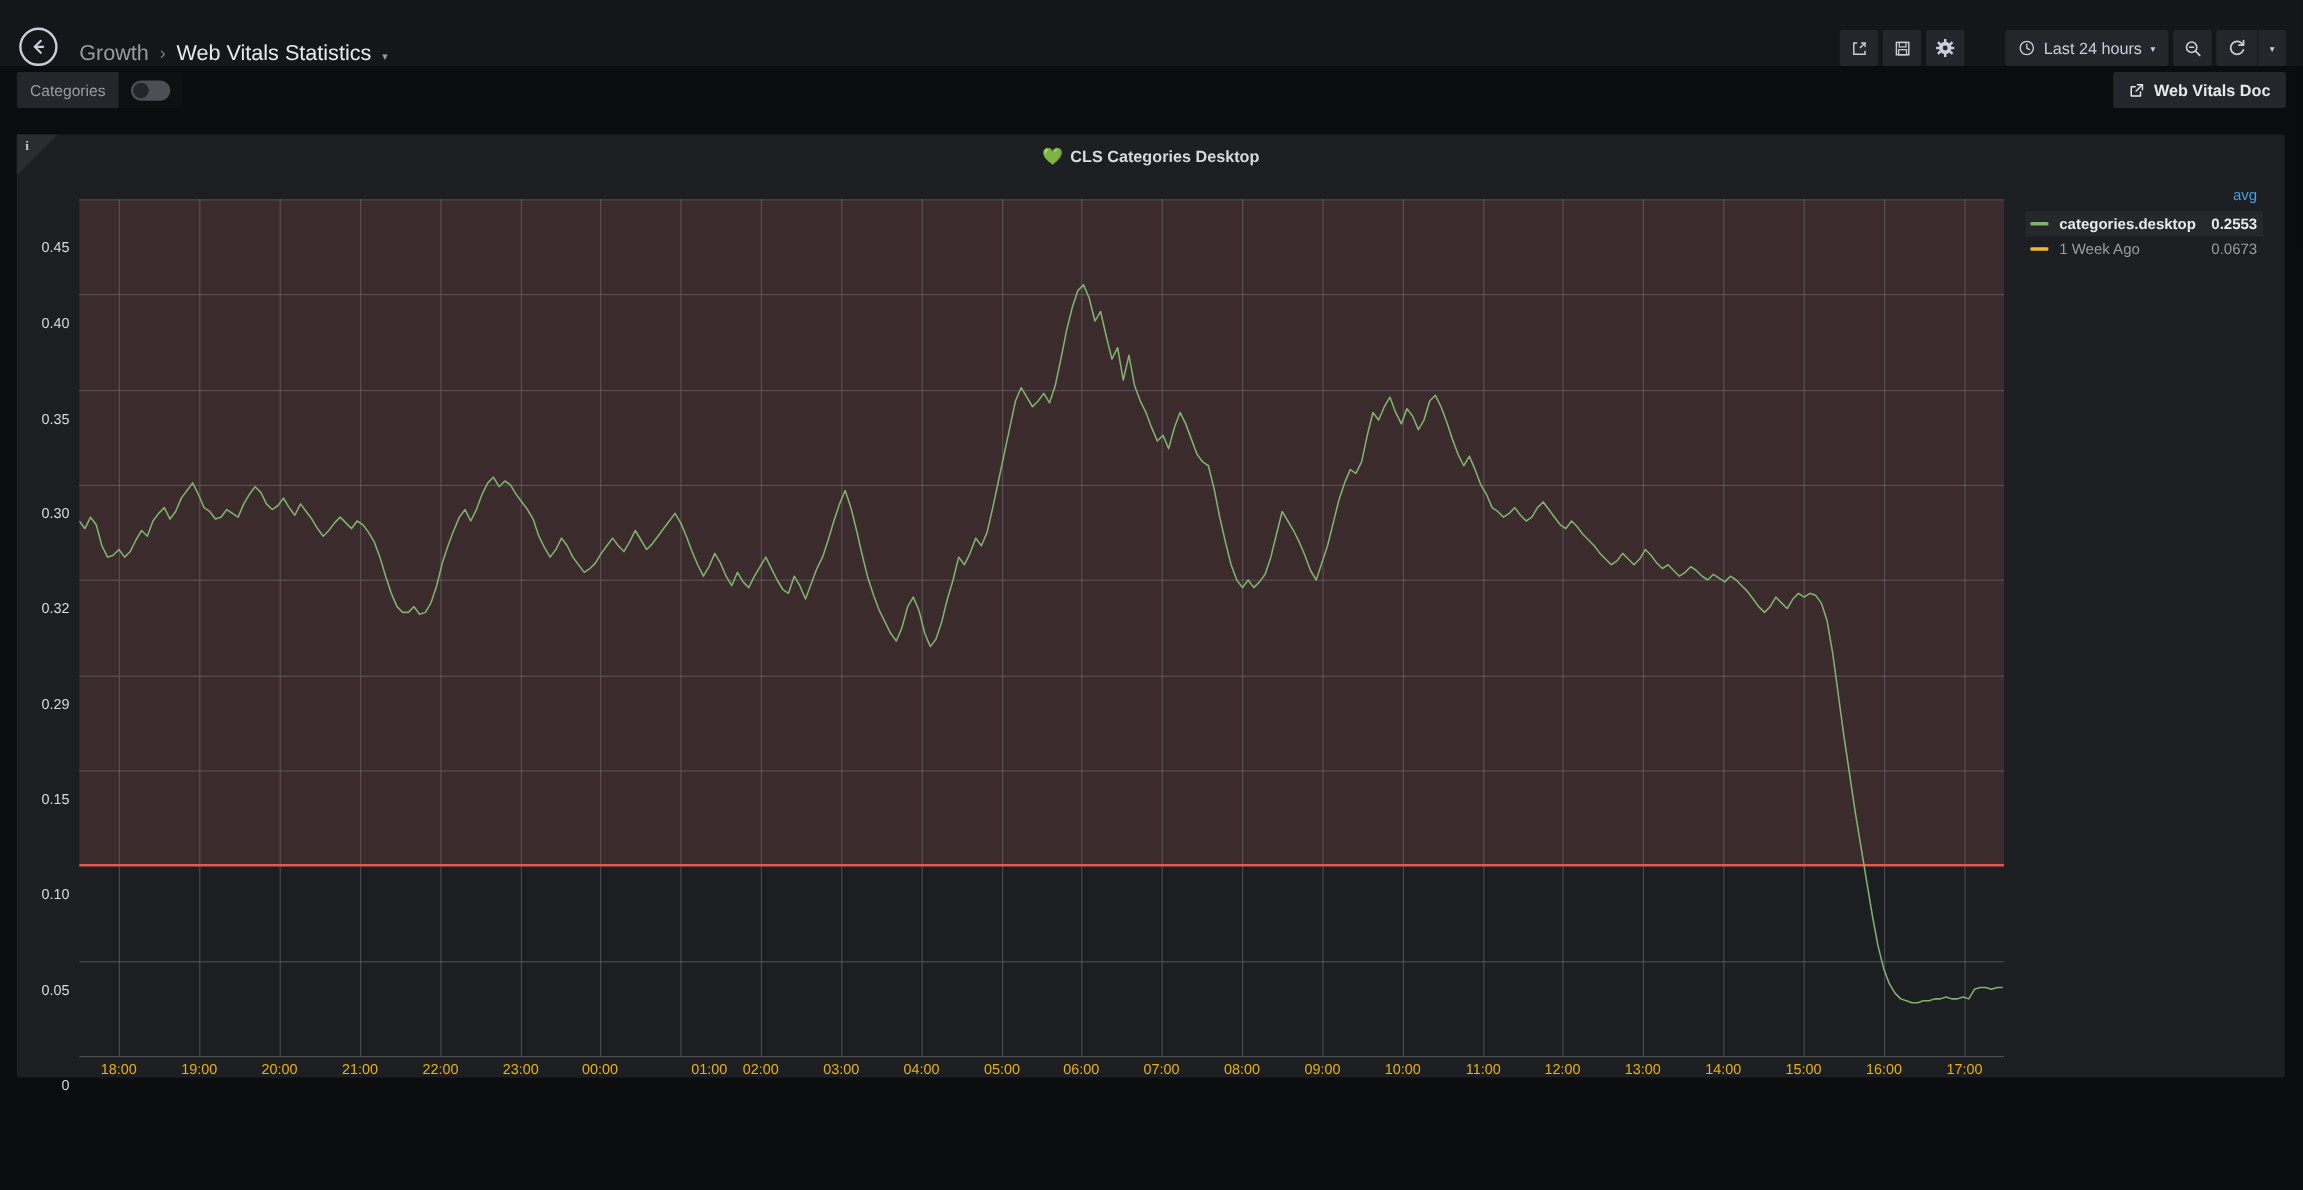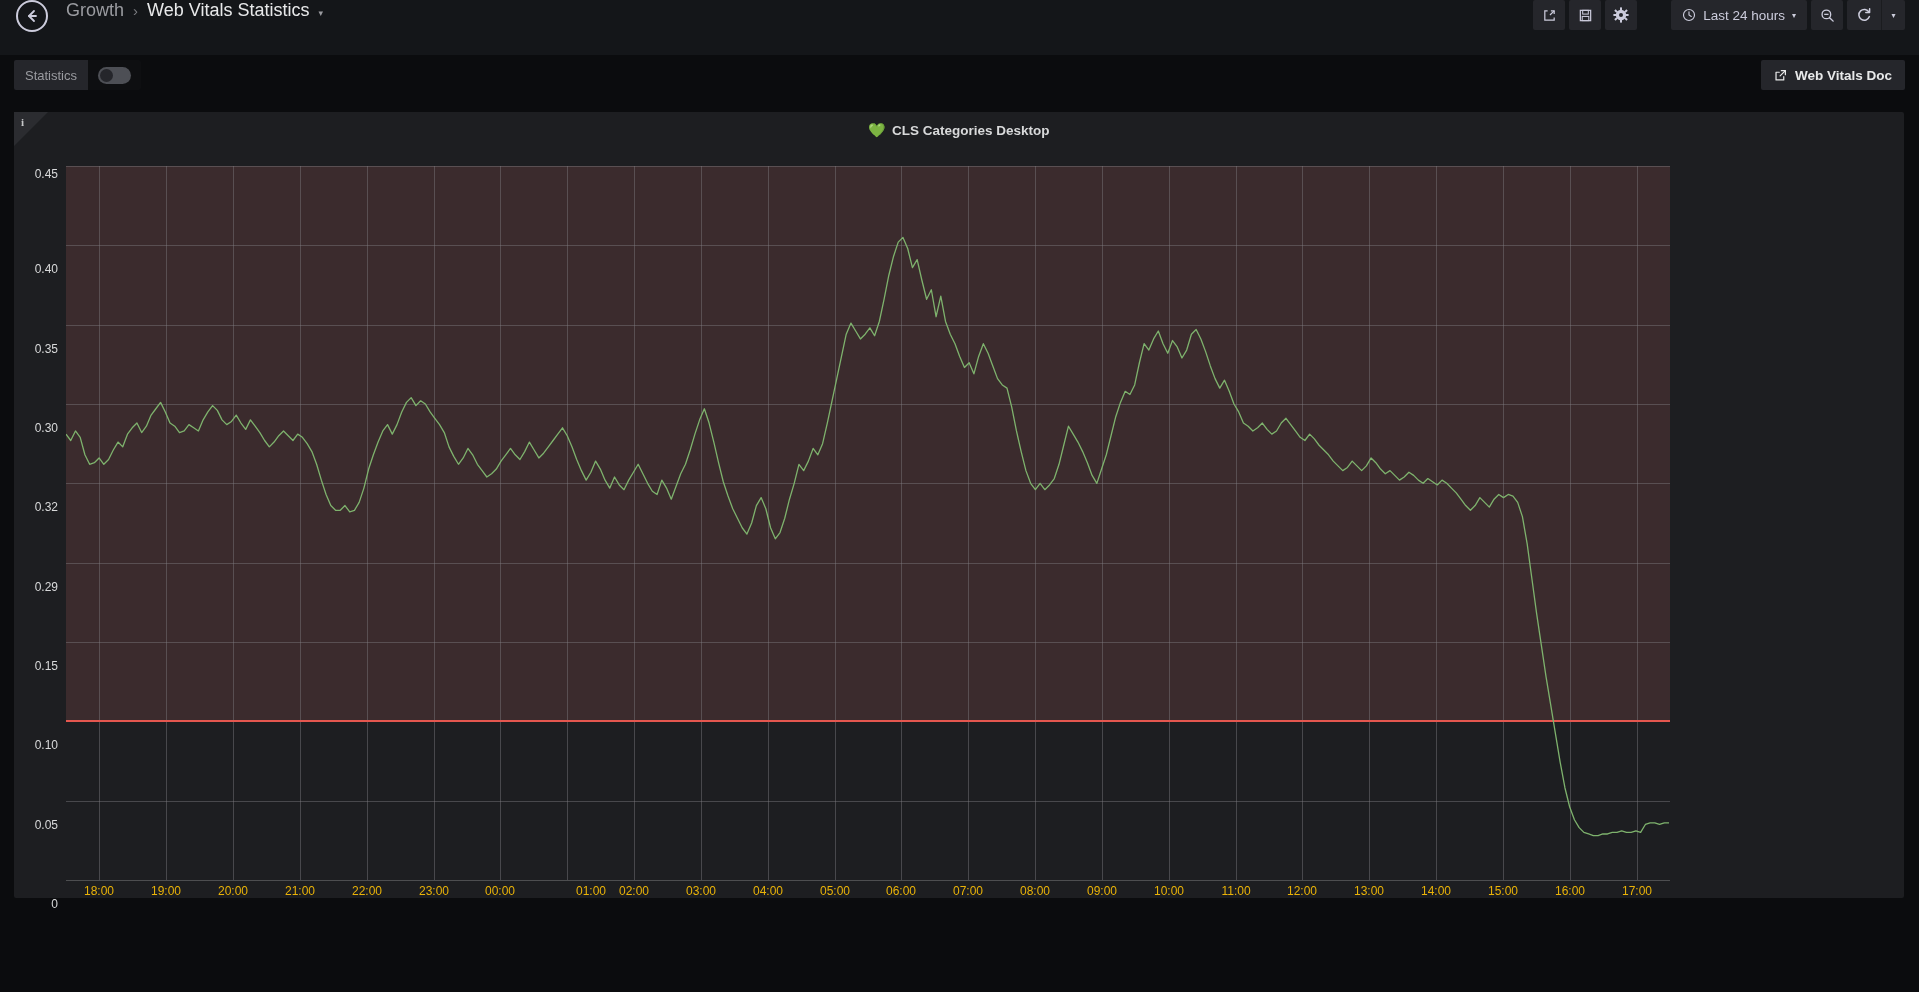--- a/index.html
+++ b/index.html
@@ -8,21 +8,21 @@
     background: #0b0c0e;
     font-family: "Liberation Sans", sans-serif;
     overflow: hidden;
   }
 
   
   .navbar {
     position: absolute; top: 0; left: 0;
     width: 1919px; height: 55px;
     background: #141619;
-    display: flex; align-items: flex-start;
+    display: flex; align-items: flex-end;
   }
   .back-btn {
     margin-left: 16px;
     width: 32px; height: 32px; border-radius: 50%;
     border: 2px solid #ccccdc;
     display: flex; align-items: center; justify-content: center;
     cursor: pointer; flex: none;
   }
   .back-btn svg { display: block; }
   .breadcrumb {
@@ -286,21 +286,21 @@
       </div>
       <div class="refresh-caret">
         <span>▾</span>
       </div>
     </div>
   </div>
 </div>
 
 <div class="subbar">
   <div class="var-wrap">
-    <div class="var-label">Statistics</div>
+    <div class="var-label">Categories</div>
     <div class="var-toggle-box">
       <div class="toggle">
         <div class="knob"></div>
       </div>
     </div>
   </div>
 
   <div class="doc-btn">
     <svg width="13" height="13" viewBox="0 0 16 16">
       <path d="M9 2 H14 V7" fill="none" stroke="#e8e9ea" stroke-width="1.5" stroke-linecap="round" stroke-linejoin="round"></path>
@@ -326,21 +326,21 @@
       <div class="y-axis" id="y-axis">
           <div class="ylabel" style="top: 738px;">0</div>
           <div class="ylabel" style="top: 658.667px;">0.05</div>
           <div class="ylabel" style="top: 579.333px;">0.10</div>
           <div class="ylabel" style="top: 500px;">0.15</div>
           <div class="ylabel" style="top: 420.667px;">0.29</div>
           <div class="ylabel" style="top: 341.333px;">0.32</div>
           <div class="ylabel" style="top: 262px; padding-left: 20px;">0.30</div>
           <div class="ylabel" style="top: 182.667px;">0.35</div>
           <div class="ylabel" style="top: 103.333px;">0.40</div>
-          <div class="ylabel" style="top: 8px;">0.45</div>
+          <div class="ylabel" style="top: 40px;">0.45</div>
         </div>
 
       <div class="plot" id="plot">
         <div class="plot-bg-upper"></div>
         <div class="plot-bg-lower"></div>
       <div class="gridline-h" style="top: 634.667px;"></div>
           <div class="gridline-h" style="top: 555.333px;"></div>
           <div class="gridline-h" style="top: 476px;"></div>
           <div class="gridline-h" style="top: 396.667px;"></div>
           <div class="gridline-h" style="top: 317.333px;"></div>
@@ -400,15 +400,30 @@
           <div class="xlabel" style="left: 1170px;">11:00</div>
           <div class="xlabel" style="left: 1236px;">12:00</div>
           <div class="xlabel" style="left: 1303px;">13:00</div>
           <div class="xlabel" style="left: 1370px; text-align: center;">14:00</div>
           <div class="xlabel" style="left: 1437px;">15:00</div>
           <div class="xlabel" style="left: 1504px;">16:00</div>
           <div class="xlabel" style="left: 1571px;">17:00</div>
         </div>
     </div>
 
+    <div class="legend">
+      <div class="legend-head">avg</div>
+      <div id="legend-rows">
+          <div class="legend-row selected">
+            <span class="legend-dash" style="background: rgb(126, 178, 109);"></span>
+            <span class="legend-name active">categories.desktop</span>
+            <span class="legend-val">0.2553</span>
+          </div>
+          <div class="legend-row">
+            <span class="legend-dash" style="background: rgb(234, 184, 57);"></span>
+            <span class="legend-name dim">1 Week Ago</span>
+            <span class="legend-val dim">0.0673</span>
+          </div>
+        </div>
+    </div>
 
   </div>
 </div>
 
 </body></html>

